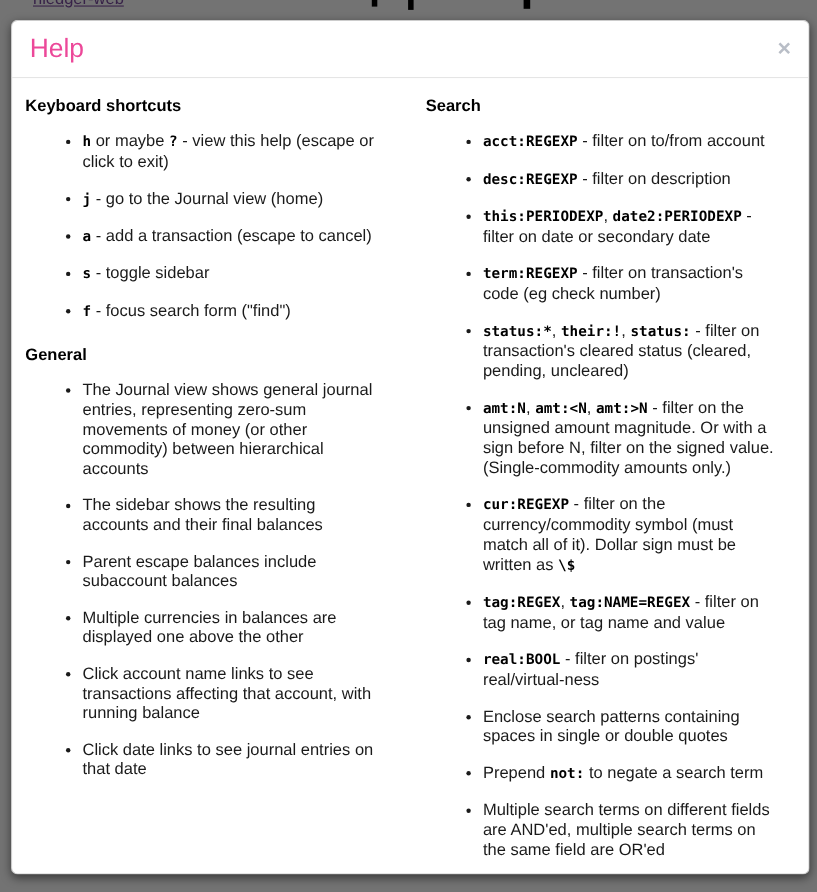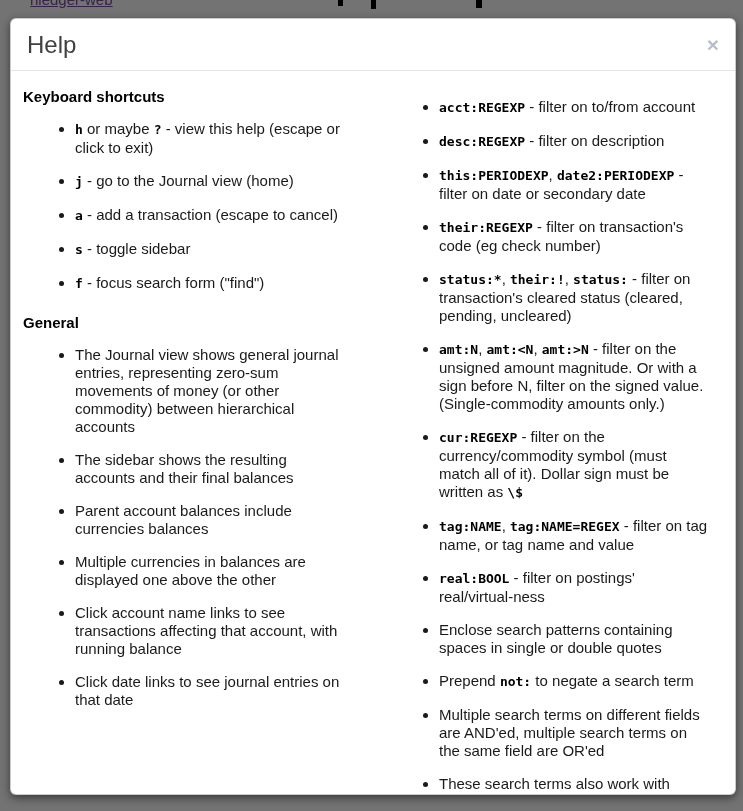--- a/index.html
+++ b/index.html
@@ -38,21 +38,21 @@
     border-radius: 6px;
     box-shadow: 0 3px 9px rgba(0,0,0,0.5);
     overflow: hidden;
   }
   .modal-header {
     padding: 13px 16px 12px 16px;
     border-bottom: 1px solid #e5e5e5;
   }
   .modal-title {
     font-size: 24px; line-height: 26px; font-weight: 400;
-    color: #404040; margin: 0; display: inline-block;
+    color: #ec4899; margin: 0; display: inline-block;
   }
   .close-btn {
     float: right;
     font-size: 21px; line-height: 20px; font-weight: 700;
     color: #b9bec7; margin-top: 3px;
     border: 0; background: transparent; padding: 0;
     cursor: pointer; font-family: "Liberation Sans", sans-serif;
   }
   .modal-body {
     padding: 12px 12px 24px 12px;
@@ -107,37 +107,38 @@
           <li><code>j</code> - go to the Journal view (home)</li>
           <li><code>a</code> - add a transaction (escape to cancel)</li>
           <li><code>s</code> - toggle sidebar</li>
           <li><code>f</code> - focus search form ("find")</li>
         </ul>
 
       <h3 class="section-heading">General</h3>
       <ul class="help-list">
           <li>The Journal view shows general journal entries, representing zero-sum movements of money (or other commodity) between hierarchical accounts</li>
           <li>The sidebar shows the resulting accounts and their final balances</li>
-          <li>Parent account balances include currencies balances</li>
+          <li>Parent escape balances include subaccount balances</li>
           <li>Multiple currencies in balances are displayed one above the other</li>
           <li>Click account name links to see transactions affecting that account, with running balance</li>
           <li>Click date links to see journal entries on that date</li>
         </ul>
     </div>
 
     <div class="col col-right">
+      <h3 class="section-heading">Search</h3>
       <ul class="help-list">
           <li><code>acct:REGEXP</code> - filter on to/from account</li>
           <li><code>desc:REGEXP</code> - filter on description</li>
           <li><code>this:PERIODEXP</code>, <code>date2:PERIODEXP</code> - filter on date or secondary date</li>
-          <li><code>their:REGEXP</code> - filter on transaction's code (eg check number)</li>
+          <li><code>term:REGEXP</code> - filter on transaction's code (eg check number)</li>
           <li><code>status:*</code>, <code>their:!</code>, <code>status:</code> - filter on transaction's cleared status (cleared, pending, uncleared)</li>
           <li><code>amt:N</code>, <code>amt:&lt;N</code>, <code>amt:&gt;N</code> - filter on the unsigned amount magnitude. Or with a sign before N, filter on the signed value. (Single-commodity amounts only.)</li>
           <li><code>cur:REGEXP</code> - filter on the currency/commodity symbol (must match all of it). Dollar sign must be written as <code>\$</code></li>
-          <li><code>tag:NAME</code>, <code>tag:NAME=REGEX</code> - filter on tag name, or tag name and value</li>
+          <li><code>tag:REGEX</code>, <code>tag:NAME=REGEX</code> - filter on tag name, or tag name and value</li>
           <li><code>real:BOOL</code> - filter on postings' real/virtual-ness</li>
           <li>Enclose search patterns containing spaces in single or double quotes</li>
           <li>Prepend <code>not:</code> to negate a search term</li>
           <li>Multiple search terms on different fields are AND'ed, multiple search terms on the same field are OR'ed</li>
           <li>These search terms also work with command-line hledger</li>
         </ul>
     </div>
 
   </div>
 </div>

